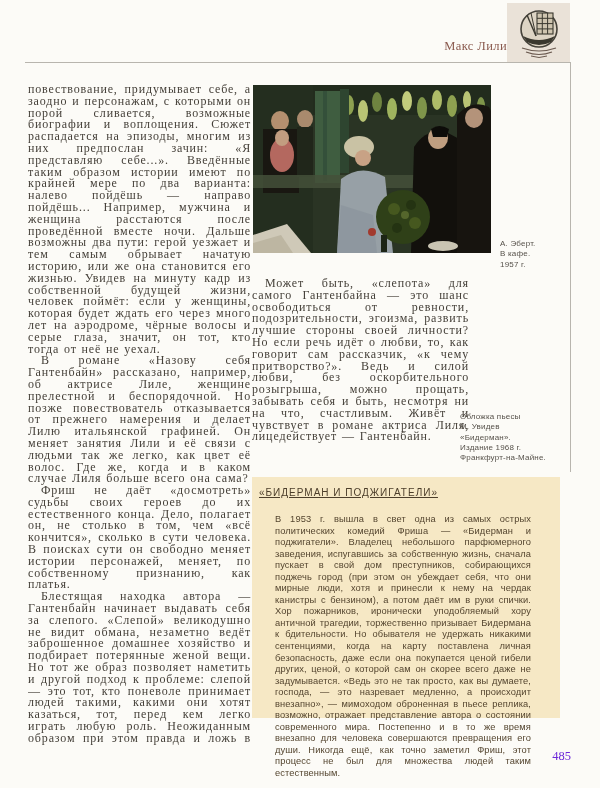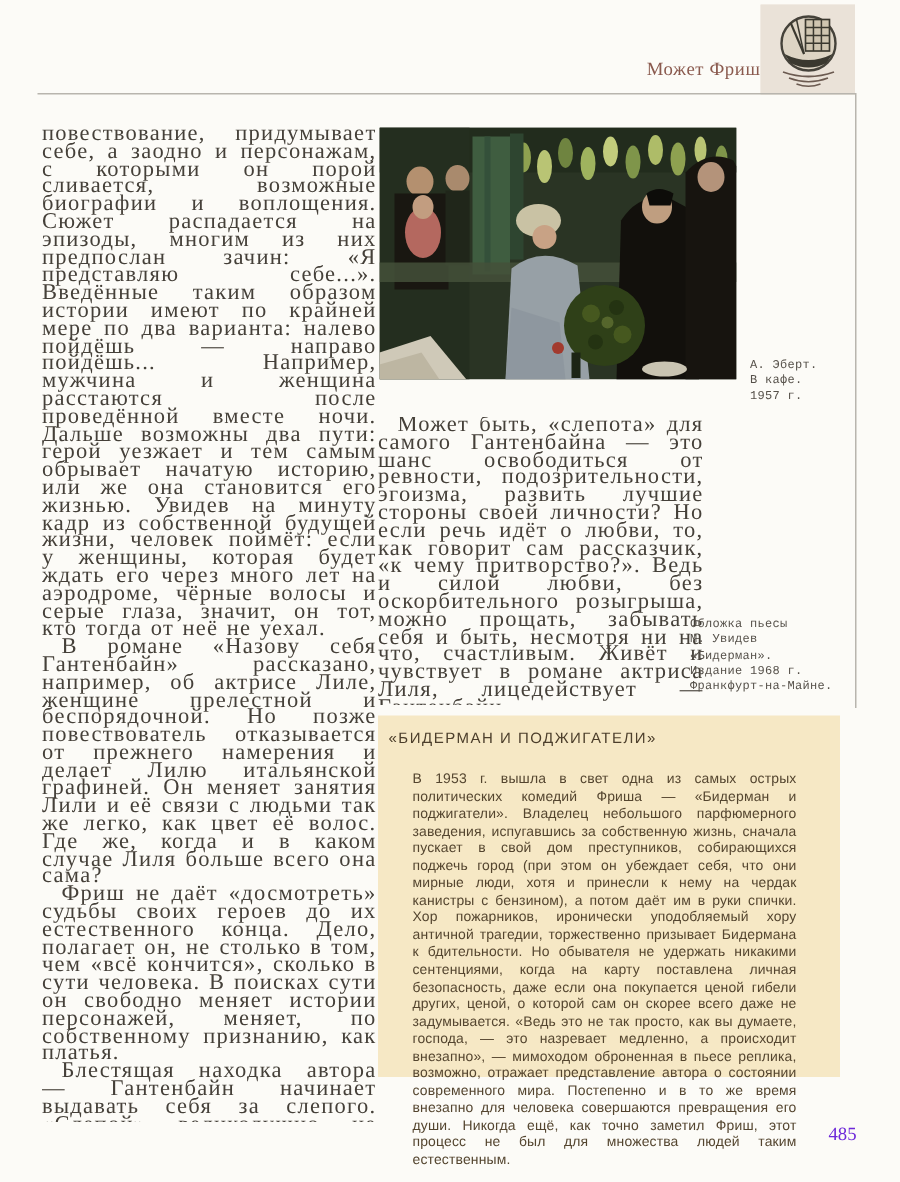--- a/index.html
+++ b/index.html
@@ -11,64 +11,64 @@
   .header-title{
     position:absolute;top:39px;right:93px;font-size:12.5px;color:#8a5a4e;
     letter-spacing:0.4px;
   }
   .logo{position:absolute;top:3px;right:30px;width:63px;height:60px;background:#eae2d8;}
   .rule-top{position:absolute;left:25px;top:62px;width:545px;height:1px;background:#b8b5ae;}
   .rule-right{position:absolute;left:570px;top:62px;width:1px;height:410px;background:#b8b5ae;}
 
   
   .bodytext{
-    font-size:15px;line-height:11.8px;text-align:justify;
+    font-size:12px;line-height:11.8px;text-align:justify;
     letter-spacing:0.85px;word-spacing:1px;overflow:hidden;
   }
   .col1{position:absolute;left:28px;top:84px;width:223px;height:664px;}
   .col2{position:absolute;left:252px;top:278px;width:217px;height:192px;}
   .bodytext p{margin:0;}
   .bodytext p.indent{text-indent:13px;}
 
   
   .painting{position:absolute;left:253px;top:85px;width:238px;height:168px;display:block;}
   .caption{
-    font-family:Liberation Mono, monospace;font-size:8px;line-height:10.3px;
+    font-family:Liberation Sans, sans-serif;font-size:8px;line-height:10.3px;
     color:#56514a;letter-spacing:0.2px;
   }
   .painting-caption{position:absolute;left:500px;top:239px;}
 
   
   .cover{position:absolute;left:470px;top:280px;width:92px;height:127px;background:#b5bab0;box-sizing:border-box;padding:33px 0 0 8px;}
   .cover div{font-family:"Liberation Serif", serif;color:#33352e;font-size:13.5px;line-height:18.5px;white-space:nowrap;}
   .cover .italic{font-style:italic;}
   .cover-caption{position:absolute;left:460px;top:412px;width:106px;}
 
   
   .sidebox{
     position:absolute;left:252px;top:477px;width:308px;height:241px;background:#f6e8c5;
     box-sizing:border-box;padding:10px 13px 0 7px;
   }
   .sidebox-title{
     font-family:"Liberation Sans", sans-serif;font-size:10px;color:#4c3e2b;
-    letter-spacing:1px;margin:0 0 8px 0;font-weight:normal;
+    letter-spacing:1px;margin:0 0 8px 0;font-weight:normal;text-decoration:underline;
   }
   .sidebox-text{
     font-family:"Liberation Sans", sans-serif;font-size:9.3px;line-height:11.55px;
     color:#54452f;text-align:justify;margin:16px;letter-spacing:0.1px;
   }
 
   .page-number{position:absolute;right:29px;top:749px;font-size:12.5px;color:#6d28d9;}
 </style>
 </head>
 <body>
 
 <div class="page">
 
-  <div class="header-title">Может Фриш</div>
+  <div class="header-title">Макс Лили</div>
 
   <div class="logo">
     <svg width="63" height="60" viewBox="0 0 63 60" xmlns="http://www.w3.org/2000/svg">
       <rect width="63" height="60" fill="#eae2d8"></rect>
       <circle cx="32" cy="26" r="18" fill="#ddd4c4" stroke="#45423a" stroke-width="1.6"></circle>
       <path d="M16 33 Q32 41 48 33 L44 39 Q32 45 20 39 Z" fill="#3a382f"></path>
       <rect x="30" y="10" width="16" height="21" fill="#cfc5b0" stroke="#3a382f" stroke-width="1.1"></rect>
       <line x1="35.3" y1="10" x2="35.3" y2="31" stroke="#3a382f" stroke-width="1"></line>
       <line x1="40.6" y1="10" x2="40.6" y2="31" stroke="#3a382f" stroke-width="1"></line>
       <line x1="30" y1="15.3" x2="46" y2="15.3" stroke="#3a382f" stroke-width="1"></line>

